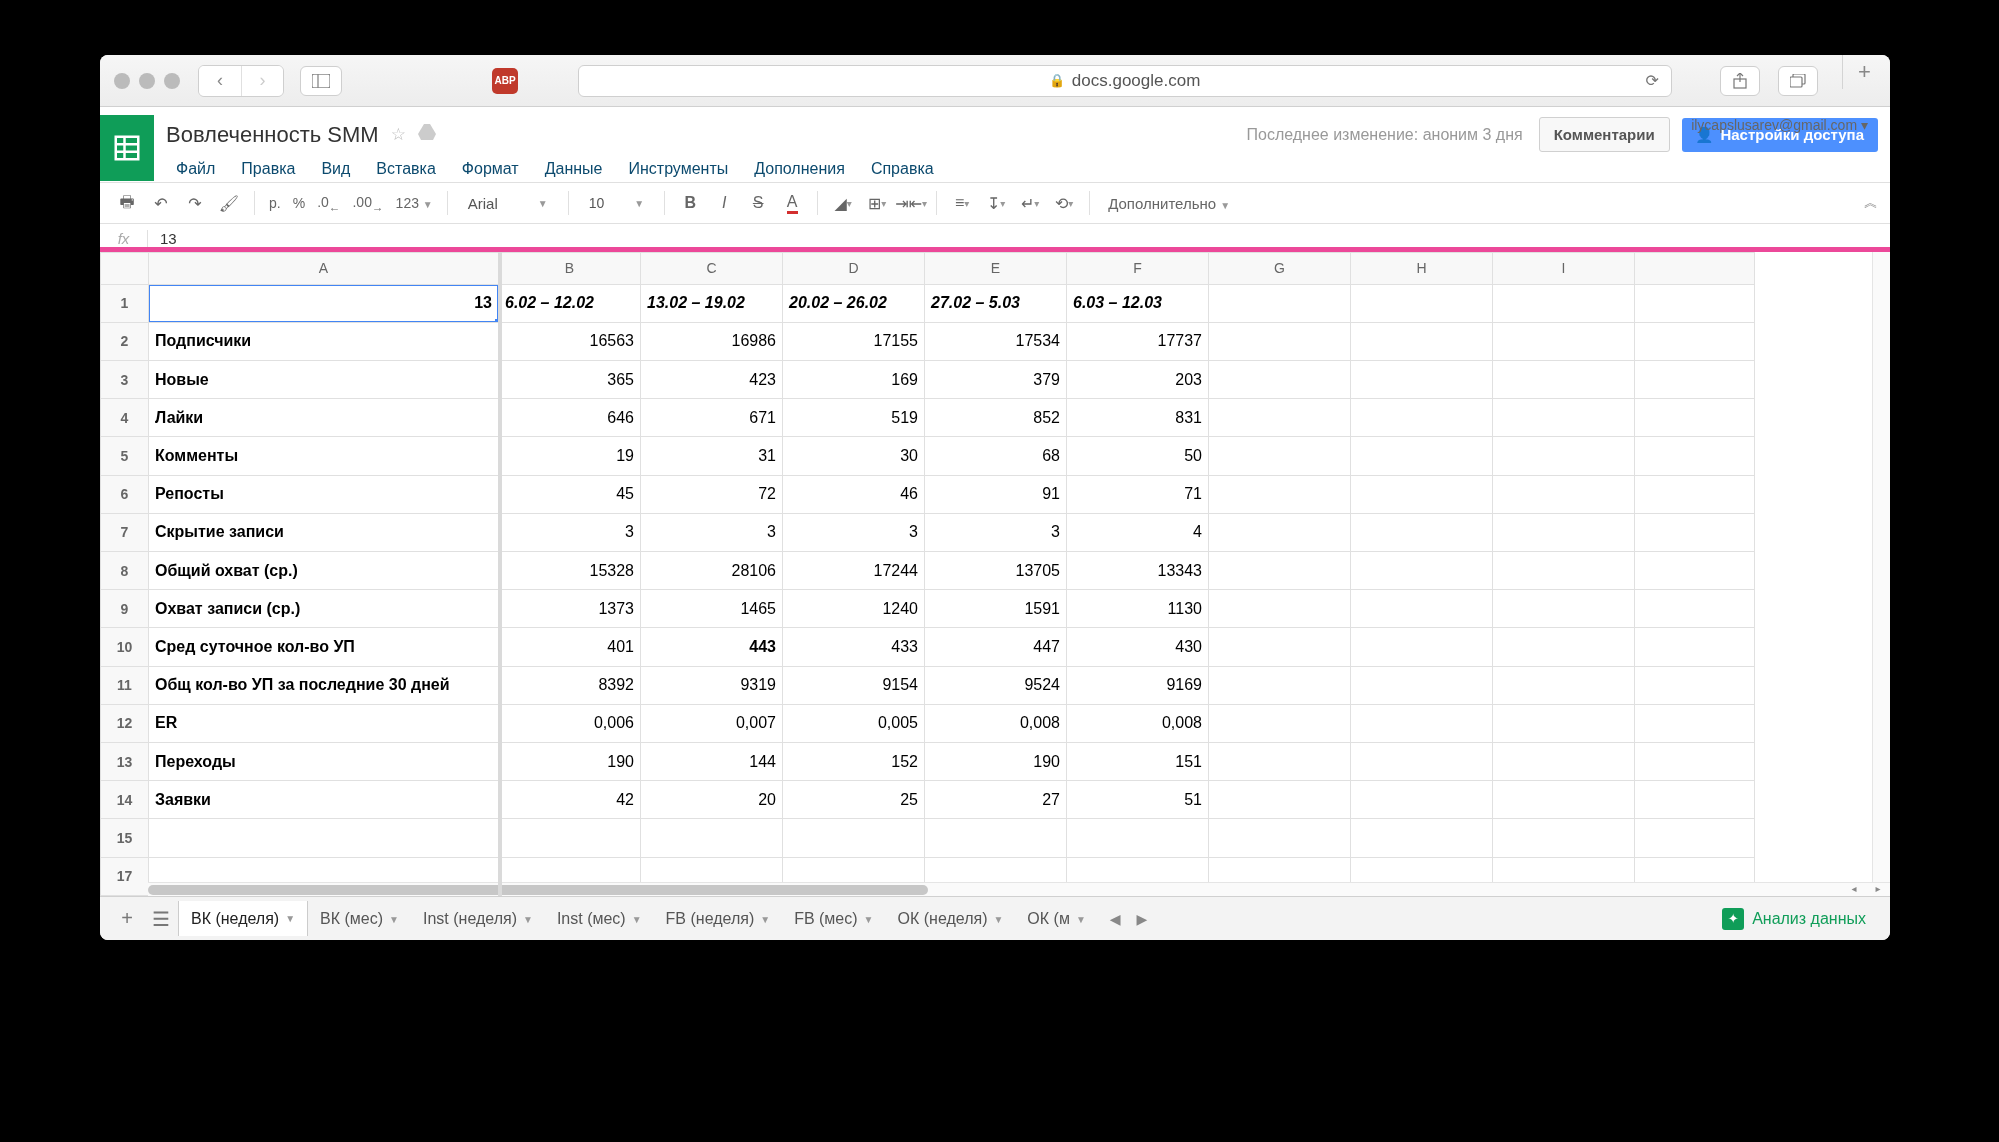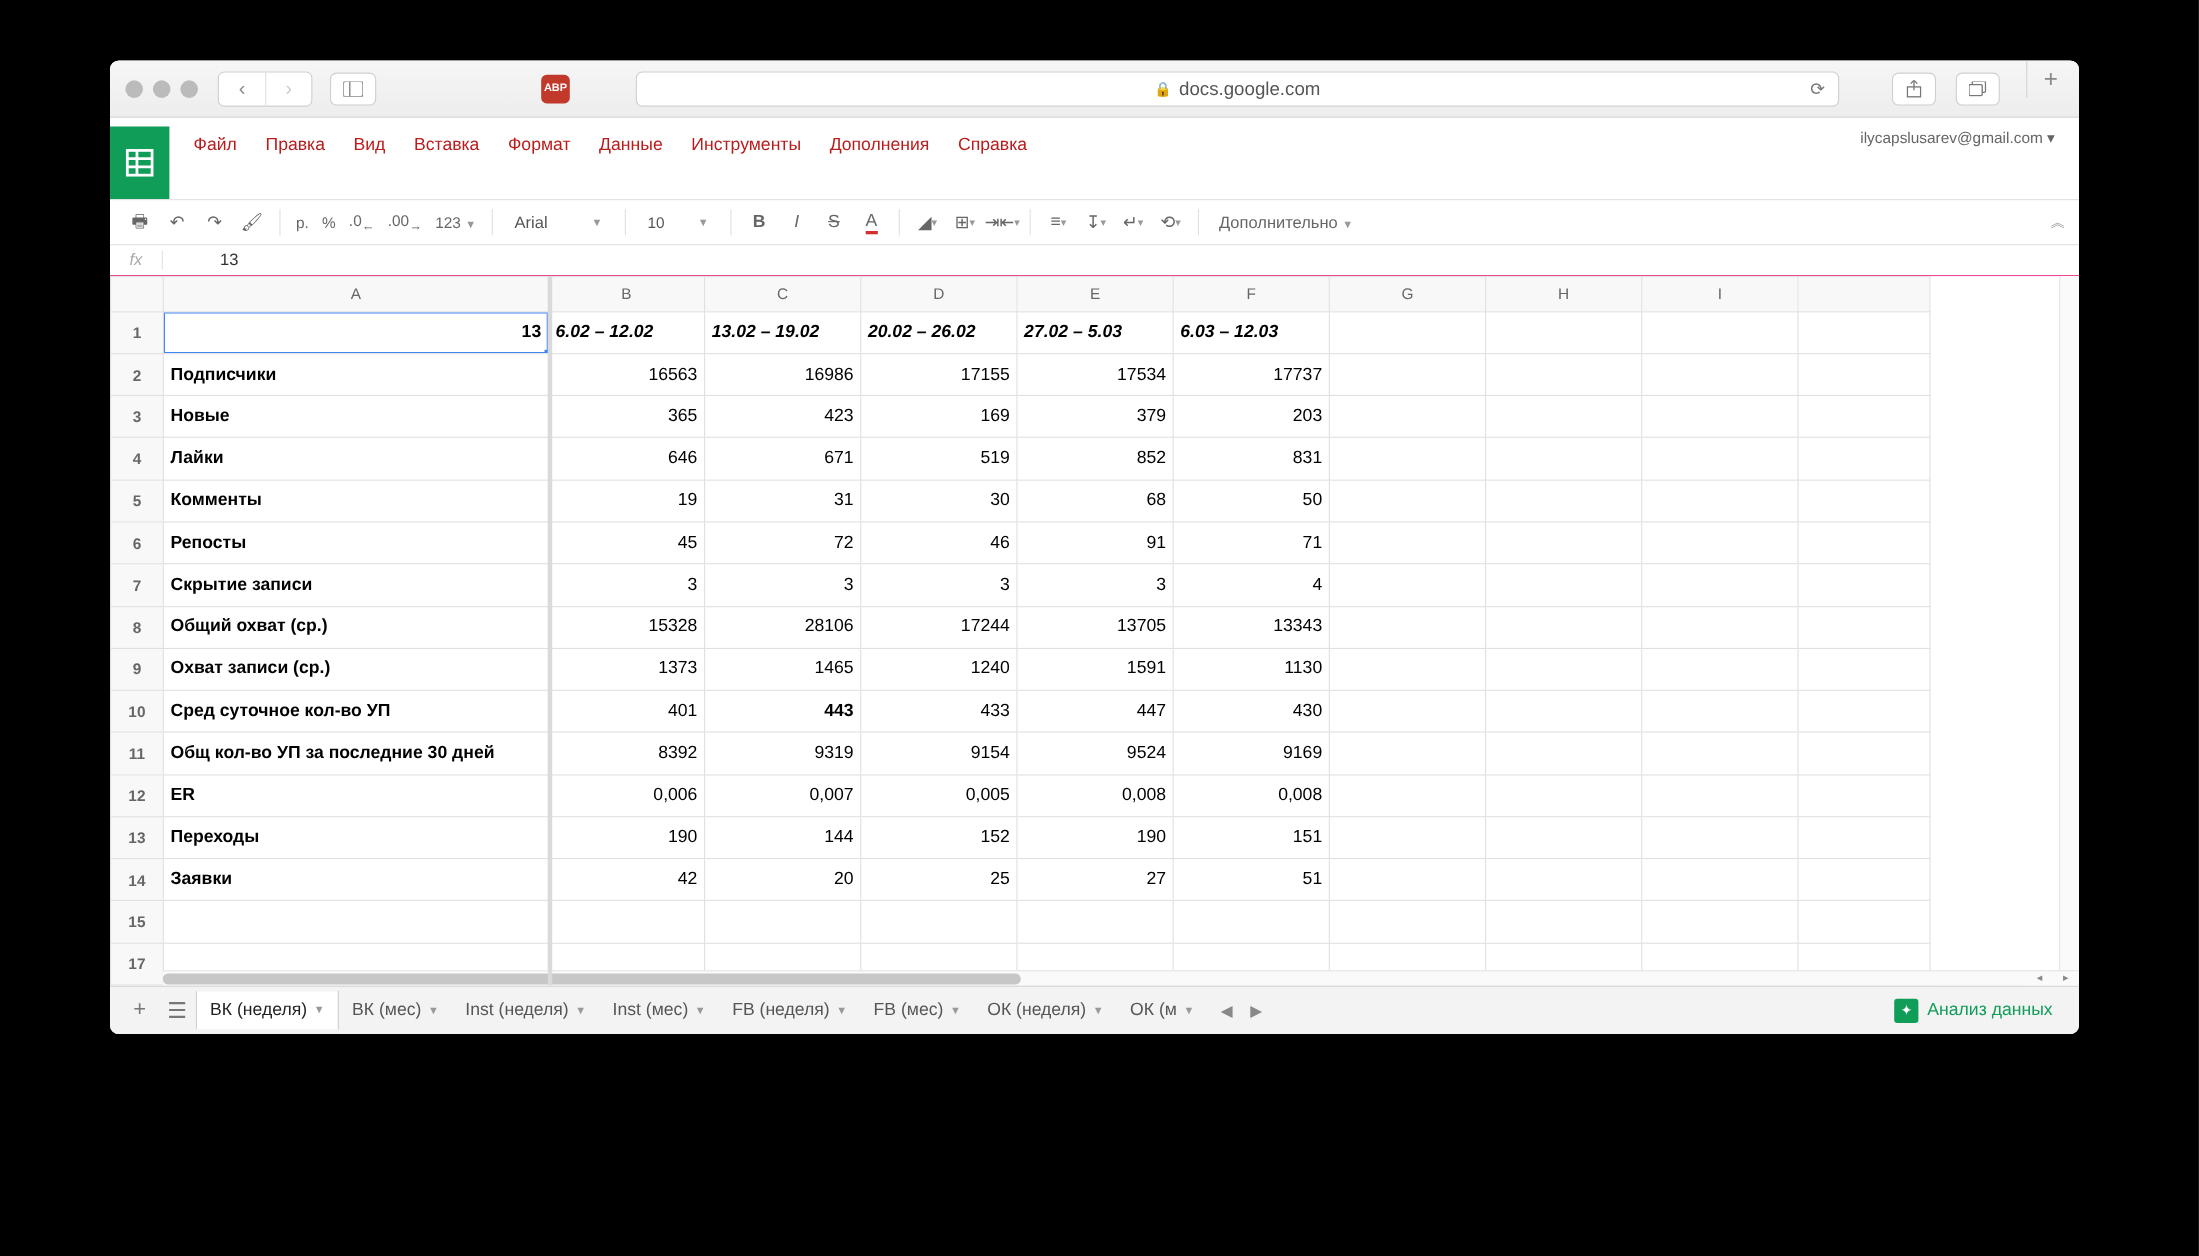--- a/index.html
+++ b/index.html
@@ -24,41 +24,41 @@
   
   .docs-header { display:flex; padding: 8px 12px 0 0; }
   .docs-logo { width: 54px; height: 66px; background:#0f9d58; display:flex; align-items:center; justify-content:center; margin-right: 12px;}
   .docs-logo svg { width: 30px; height: 30px; }
   .docs-head-main { flex:1; display:flex; flex-direction:column; }
   .title-row { display:flex; align-items:center; gap:12px; padding-top:2px;}
   .doc-title { font-size: 22px; color:#333; }
   .star { color:#bbb; font-size:17px;}
   .drive-icon { color:#bbb; font-size:18px;}
   .menus { display:flex; gap: 6px; margin-top: 4px; }
-  .menu-item { padding: 4px 10px; font-size: 16px; color:#b91c1c; border-radius:3px;}
+  .menu-item { padding: 4px 10px; font-size: 16px; color:#0c4a6e; border-radius:3px;}
   .header-right { display:flex; align-items:center; gap:12px; margin-left:auto;}
   .lastchange { color:#999; font-size:16px; white-space:nowrap; margin-right:4px;}
   .user-email { font-size:14px; color:#666; position:absolute; right:22px; top:62px;}
   .comments-btn { border:1px solid #d0d0d0; padding:8px 14px; border-radius:3px; background:#f8f8f8; font-size:15px; font-weight:bold; color:#555;}
   .share-btn2 { background:#4d90fe; color:#fff; padding:8px 14px; border-radius:3px; font-size:15px; font-weight:bold; display:flex; align-items:center; gap:6px;}
   .share-btn2 .person-icon { font-size:15px;}
   
   
   .toolbar { height: 42px; border-top:1px solid #e0e0e0; border-bottom:1px solid #e0e0e0; display:flex; align-items:center; padding: 0 12px; gap: 4px; }
   .tb-btn { width: 30px; height: 30px; display:flex; align-items:center; justify-content:center; color:#666; font-size:16px; border-radius:2px;}
   .tb-sep { width:1px; height:24px; background:#e0e0e0; margin: 0 6px;}
   .tb-text { color:#666; font-size:14px; padding: 0 4px;}
   .font-sel { display:flex; align-items:center; gap: 40px; padding: 0 10px; color:#555; font-size:15px;text-align:right;}
   .font-size-sel { display:flex; align-items:center; gap: 30px; padding: 0 10px; color:#555; font-size:14px;}
   .caret { font-size:10px; color:#999;}
   .more-label { color:#666; font-size:15px; margin-left: 8px;}
   .collapse { margin-left:auto; color:#999; font-size:14px;}
   
   
-  .fx-bar { height: 28px; border-bottom:1px solid #ec4899; display:flex; align-items:center;gap:40px; }
+  .fx-bar { height: 28px; border-bottom:5px solid #ec4899; display:flex; align-items:flex-end; }
   .fx-label { width: 48px; text-align:center; font-style:italic; color:#aaa; font-size:15px; border-right:1px solid #e0e0e0;}
   .fx-val { padding-left: 12px; font-size:15px; color:#333;}
   
   
   .sheet-area { flex:1; display:flex; overflow:hidden; position:relative;}
   .sheet-table { border-collapse: collapse; table-layout: fixed; font-size:16px;}
   .sheet-table th, .sheet-table td { border: 1px solid #e0e0e0; height: 29px; padding: 0 6px; overflow:hidden; white-space:nowrap;}
   .col-head { background:#f8f8f8; color:#666; font-weight:normal; text-align:center; font-size:14px; height:24px !important;}
   .row-head { background:#f8f8f8; color:#666; text-align:center; font-size:14px; width:48px;}
   .corner { background:#f8f8f8; width:48px;}
@@ -137,20 +137,37 @@
   <div class="docs-header">
     <div class="docs-logo">
       <svg viewBox="0 0 24 24">
           <rect x="3" y="3" width="18" height="18" fill="none" stroke="#fff" stroke-width="2"></rect>
           <line x1="3" y1="9" x2="21" y2="9" stroke="#fff" stroke-width="2"></line>
           <line x1="3" y1="15" x2="21" y2="15" stroke="#fff" stroke-width="2"></line>
           <line x1="10" y1="3" x2="10" y2="21" stroke="#fff" stroke-width="2"></line>
         </svg>
     </div>
     <div class="docs-head-main">
+      <div class="title-row">
+        <span class="doc-title">Вовлеченность SMM</span>
+        <span class="star">☆</span>
+        <span class="drive-icon">
+          <svg width="18" height="16" viewBox="0 0 18 16">
+              <polygon points="6,0 12,0 18,10 15,16 3,16 0,10" fill="#ccc"></polygon>
+            </svg>
+        </span>
+        <div class="header-right">
+          <span class="lastchange">Последнее изменение: аноним 3 дня</span>
+          <div class="comments-btn">Комментарии</div>
+          <div class="share-btn2">
+            <span class="person-icon">👤</span>
+            <span>Настройки доступа</span>
+          </div>
+        </div>
+      </div>
       <div class="menus" id="menus">
           <span class="menu-item">Файл</span>
           <span class="menu-item">Правка</span>
           <span class="menu-item">Вид</span>
           <span class="menu-item">Вставка</span>
           <span class="menu-item">Формат</span>
           <span class="menu-item">Данные</span>
           <span class="menu-item">Инструменты</span>
           <span class="menu-item">Дополнения</span>
           <span class="menu-item">Справка</span>

